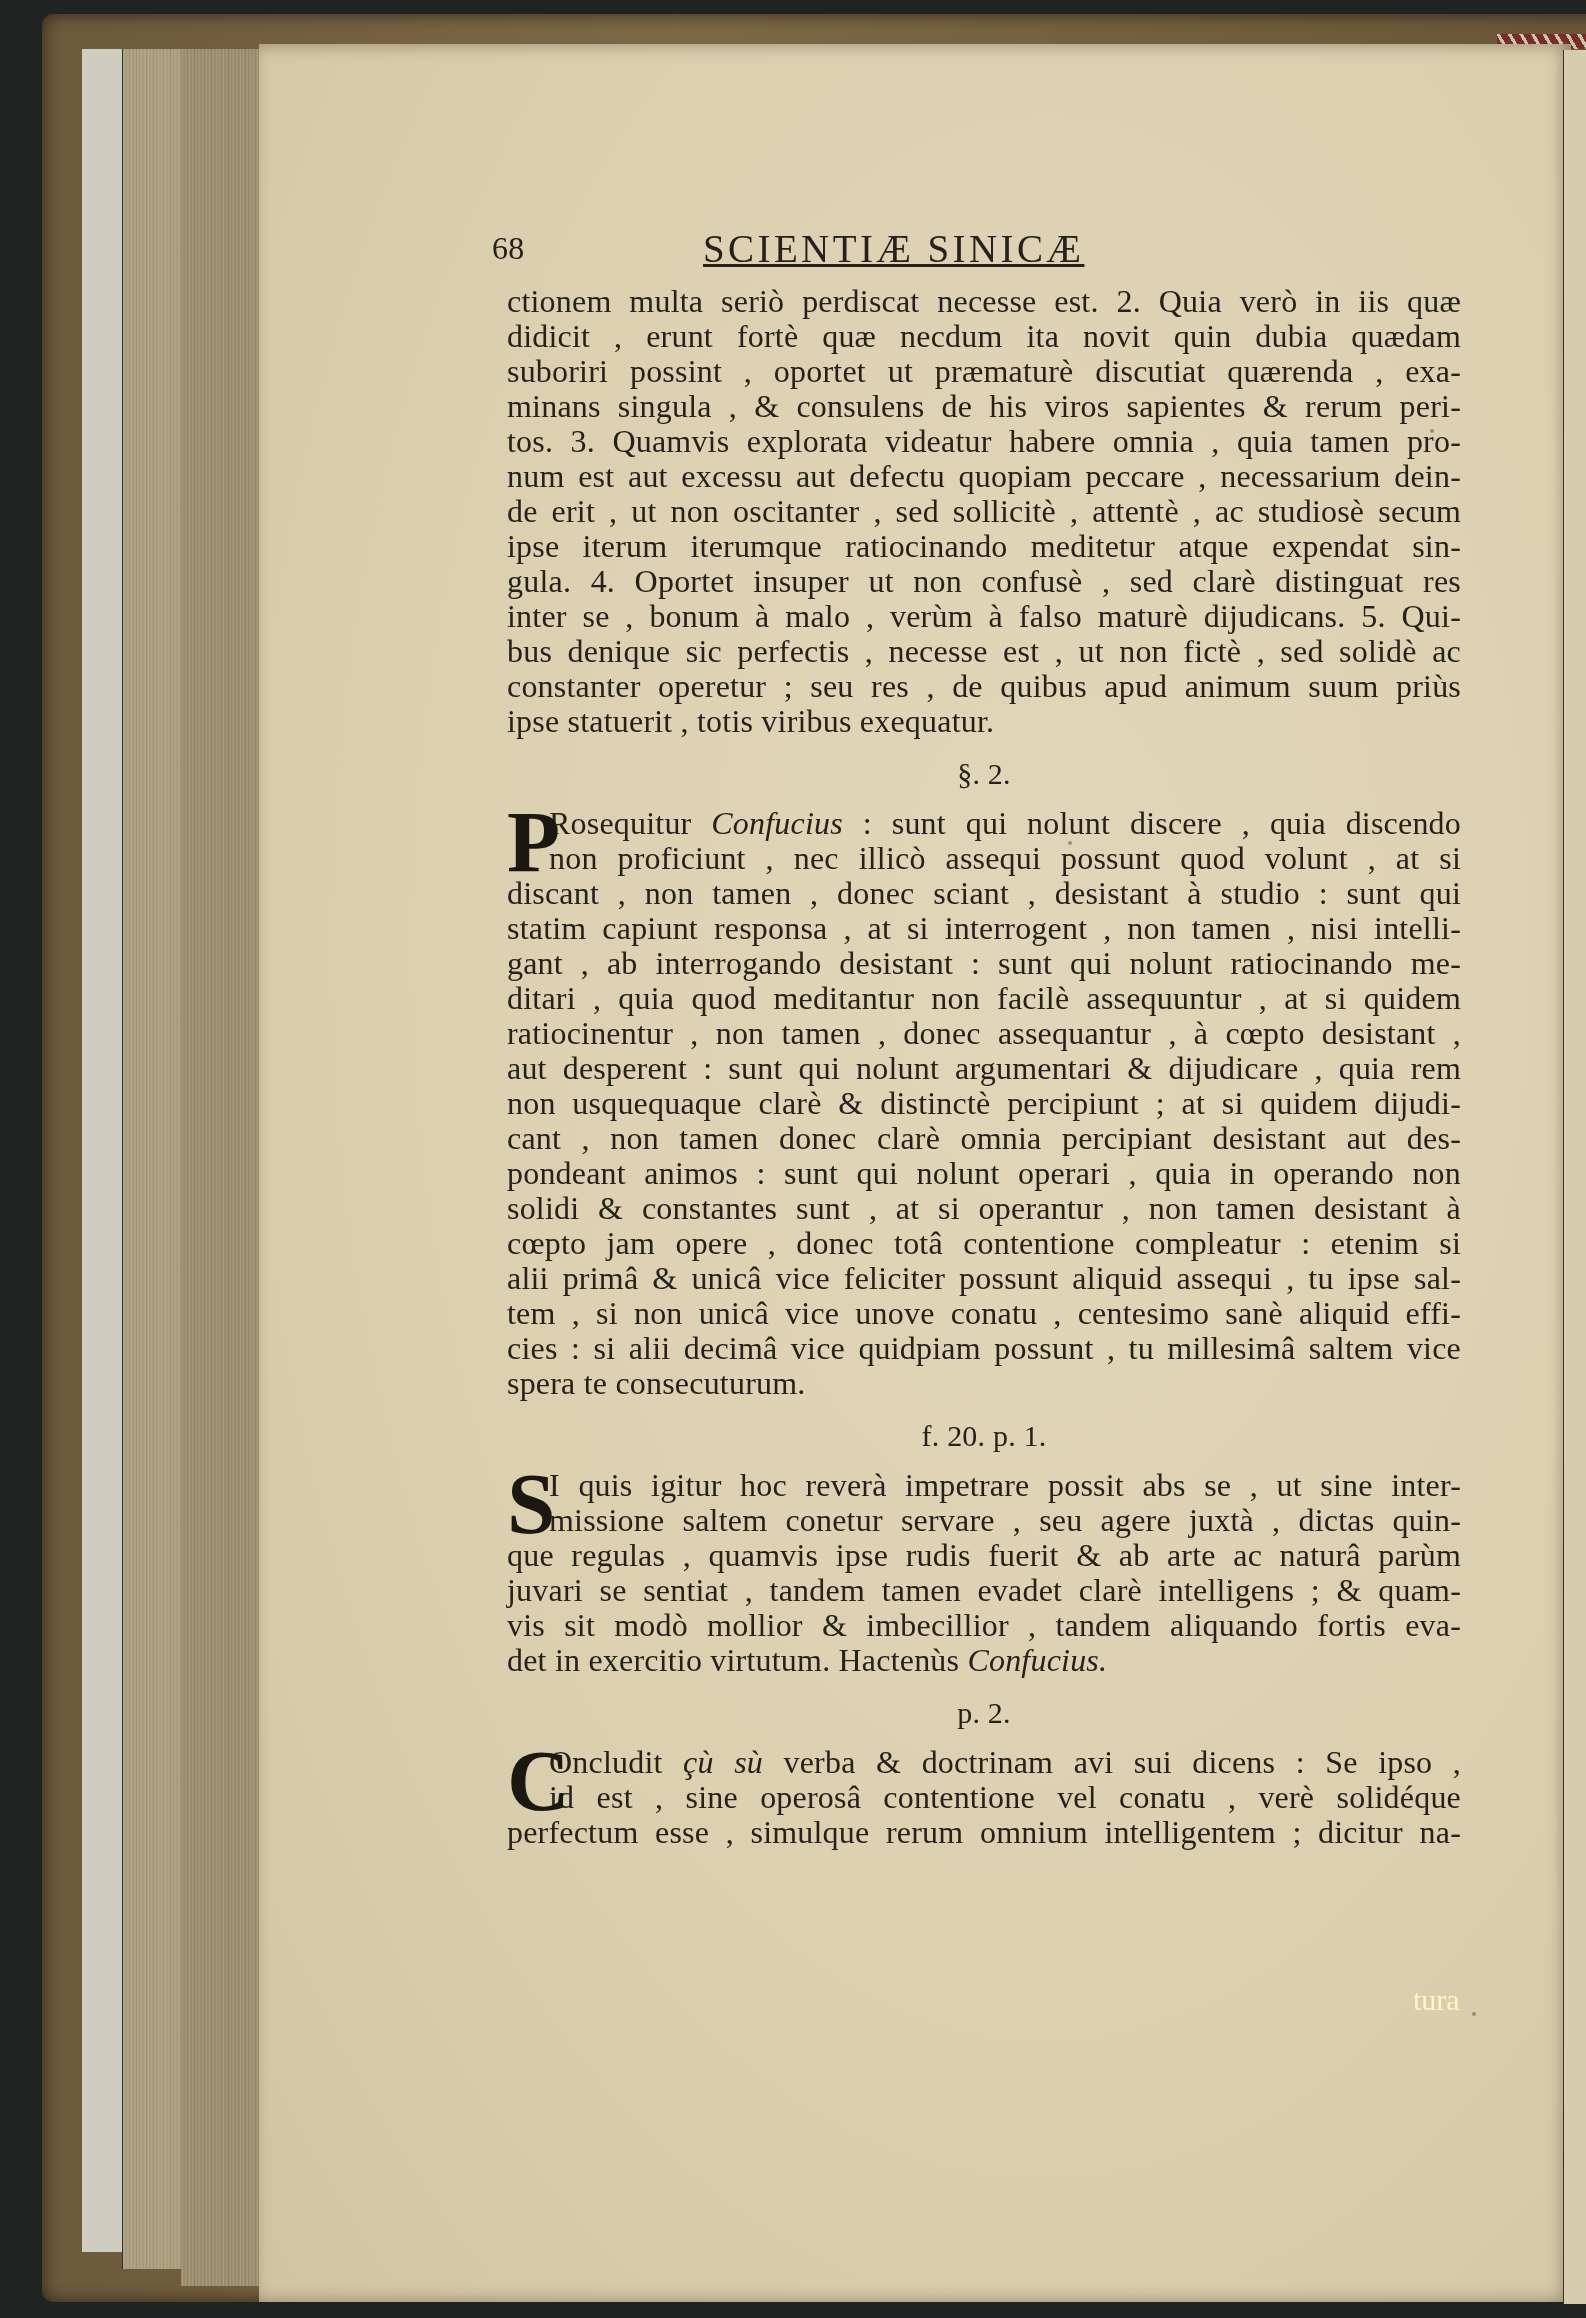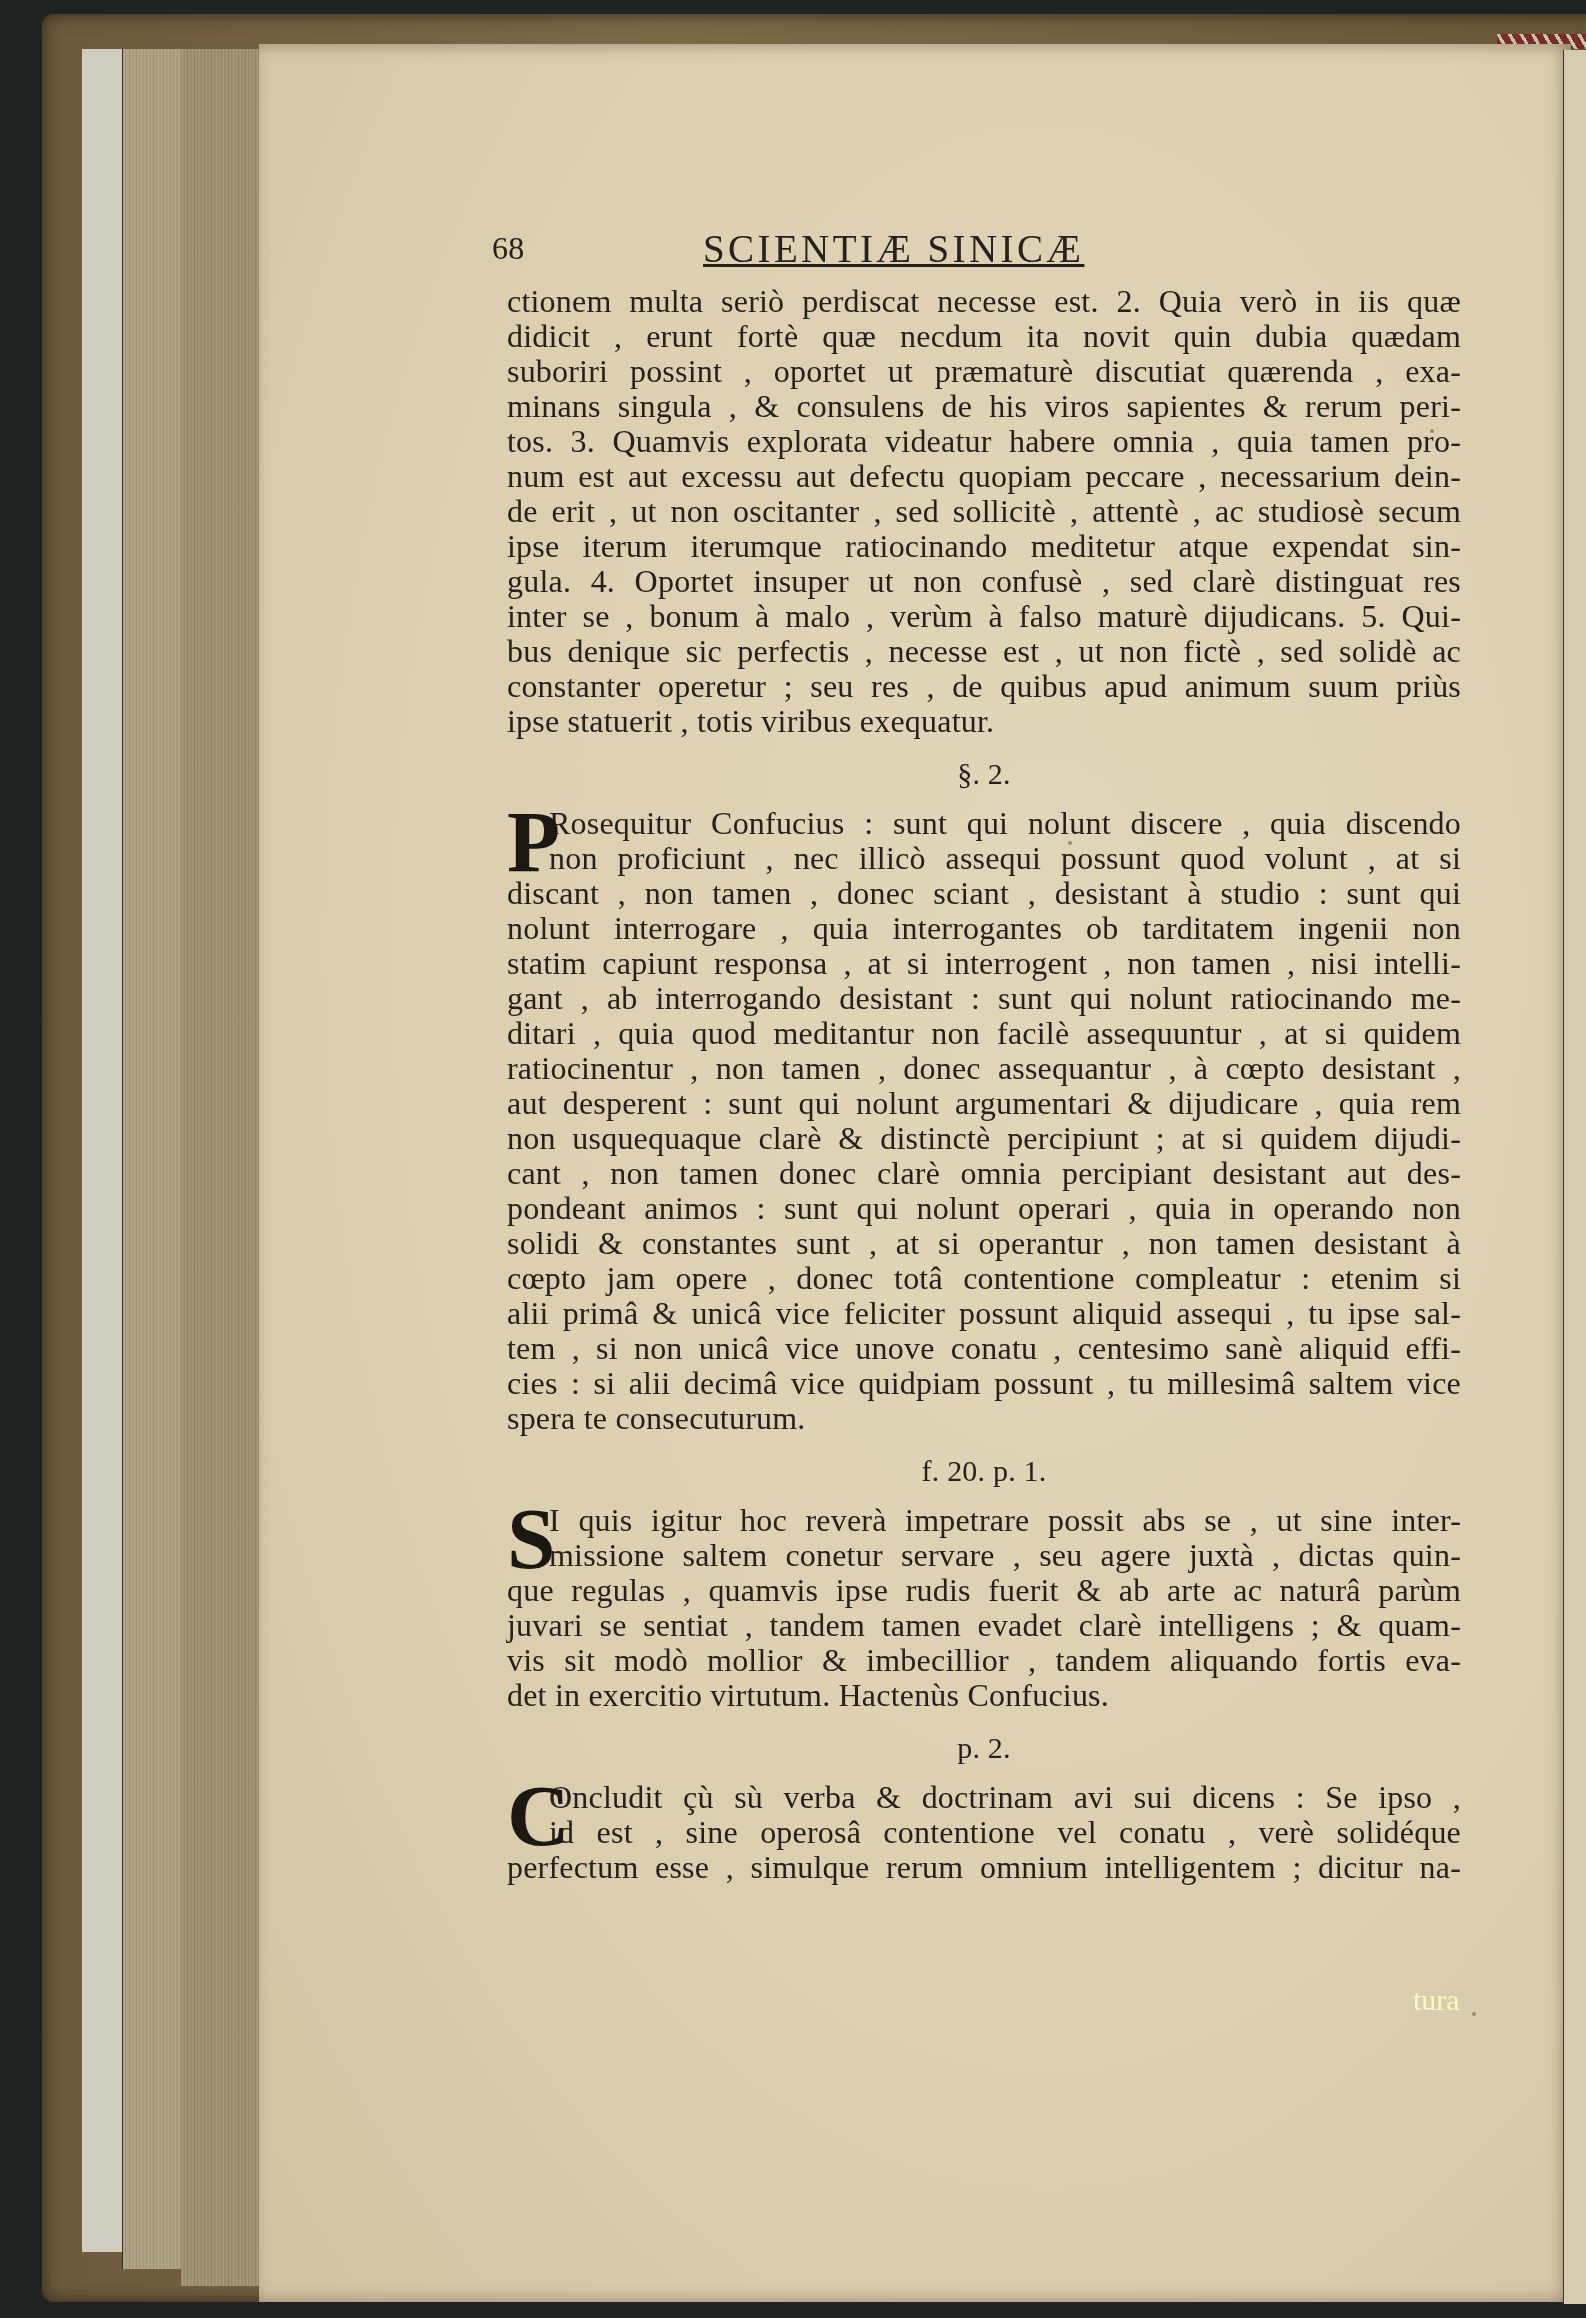--- a/index.html
+++ b/index.html
@@ -63,21 +63,21 @@
     .section-mark {
       text-align: center; font-size: 30px; height: 37px; line-height: 40px;
     }
     .dropcap-para { position: relative; }
     .dropcap {
       position: absolute; left: 0; top: -1.7px;
       font-size: 87px; line-height: 76px; font-weight: bold;
       color: #1b1812;
     }
     .indent { padding-left: 42px; }
-    .ital { }
+    .ital { font-style: italic; }
     .catchword {
       position: absolute; left: 1413px; top: 1983px;
       font-size: 30px; color: #fef9c3;
     }
     .speck { position: absolute; width: 4.2px; height: 4.2px; border-radius: 50%; background: #6b5f4b; opacity: 0.6; }
   </style>
 </head>
 <body>
 
 <div class="cover"></div>
@@ -116,21 +116,20 @@
       <span class="line last">ipse statuerit , totis viribus exequatur.</span>
     </div>
 
   <div class="section-mark">§. 2.</div>
   <div class="para dropcap-para">
     <span class="dropcap">P</span>
     <span class="line indent"><span>Rosequitur </span><span class="ital">Confucius</span><span> : sunt qui nolunt discere , quia discendo</span></span>
     <div id="p2" class="indent-first">
         <span class="line indent">non proficiunt , nec illicò assequi possunt quod volunt , at si</span>
         <span class="line">discant , non tamen , donec sciant , desistant à studio : sunt qui</span>
-        <span class="line">nolunt interrogare , quia interrogantes ob tarditatem ingenii non</span>
         <span class="line">statim capiunt responsa , at si interrogent , non tamen , nisi intelli-</span>
         <span class="line">gant , ab interrogando desistant : sunt qui nolunt ratiocinando me-</span>
         <span class="line">ditari , quia quod meditantur non facilè assequuntur , at si quidem</span>
         <span class="line">ratiocinentur , non tamen , donec assequantur , à cœpto desistant ,</span>
         <span class="line">aut desperent : sunt qui nolunt argumentari &amp; dijudicare , quia rem</span>
         <span class="line">non usquequaque clarè &amp; distinctè percipiunt ; at si quidem dijudi-</span>
         <span class="line">cant , non tamen donec clarè omnia percipiant desistant aut des-</span>
         <span class="line">pondeant animos : sunt qui nolunt operari , quia in operando non</span>
         <span class="line">solidi &amp; constantes sunt , at si operantur , non tamen desistant à</span>
         <span class="line">cœpto jam opere , donec totâ contentione compleatur : etenim si</span>

